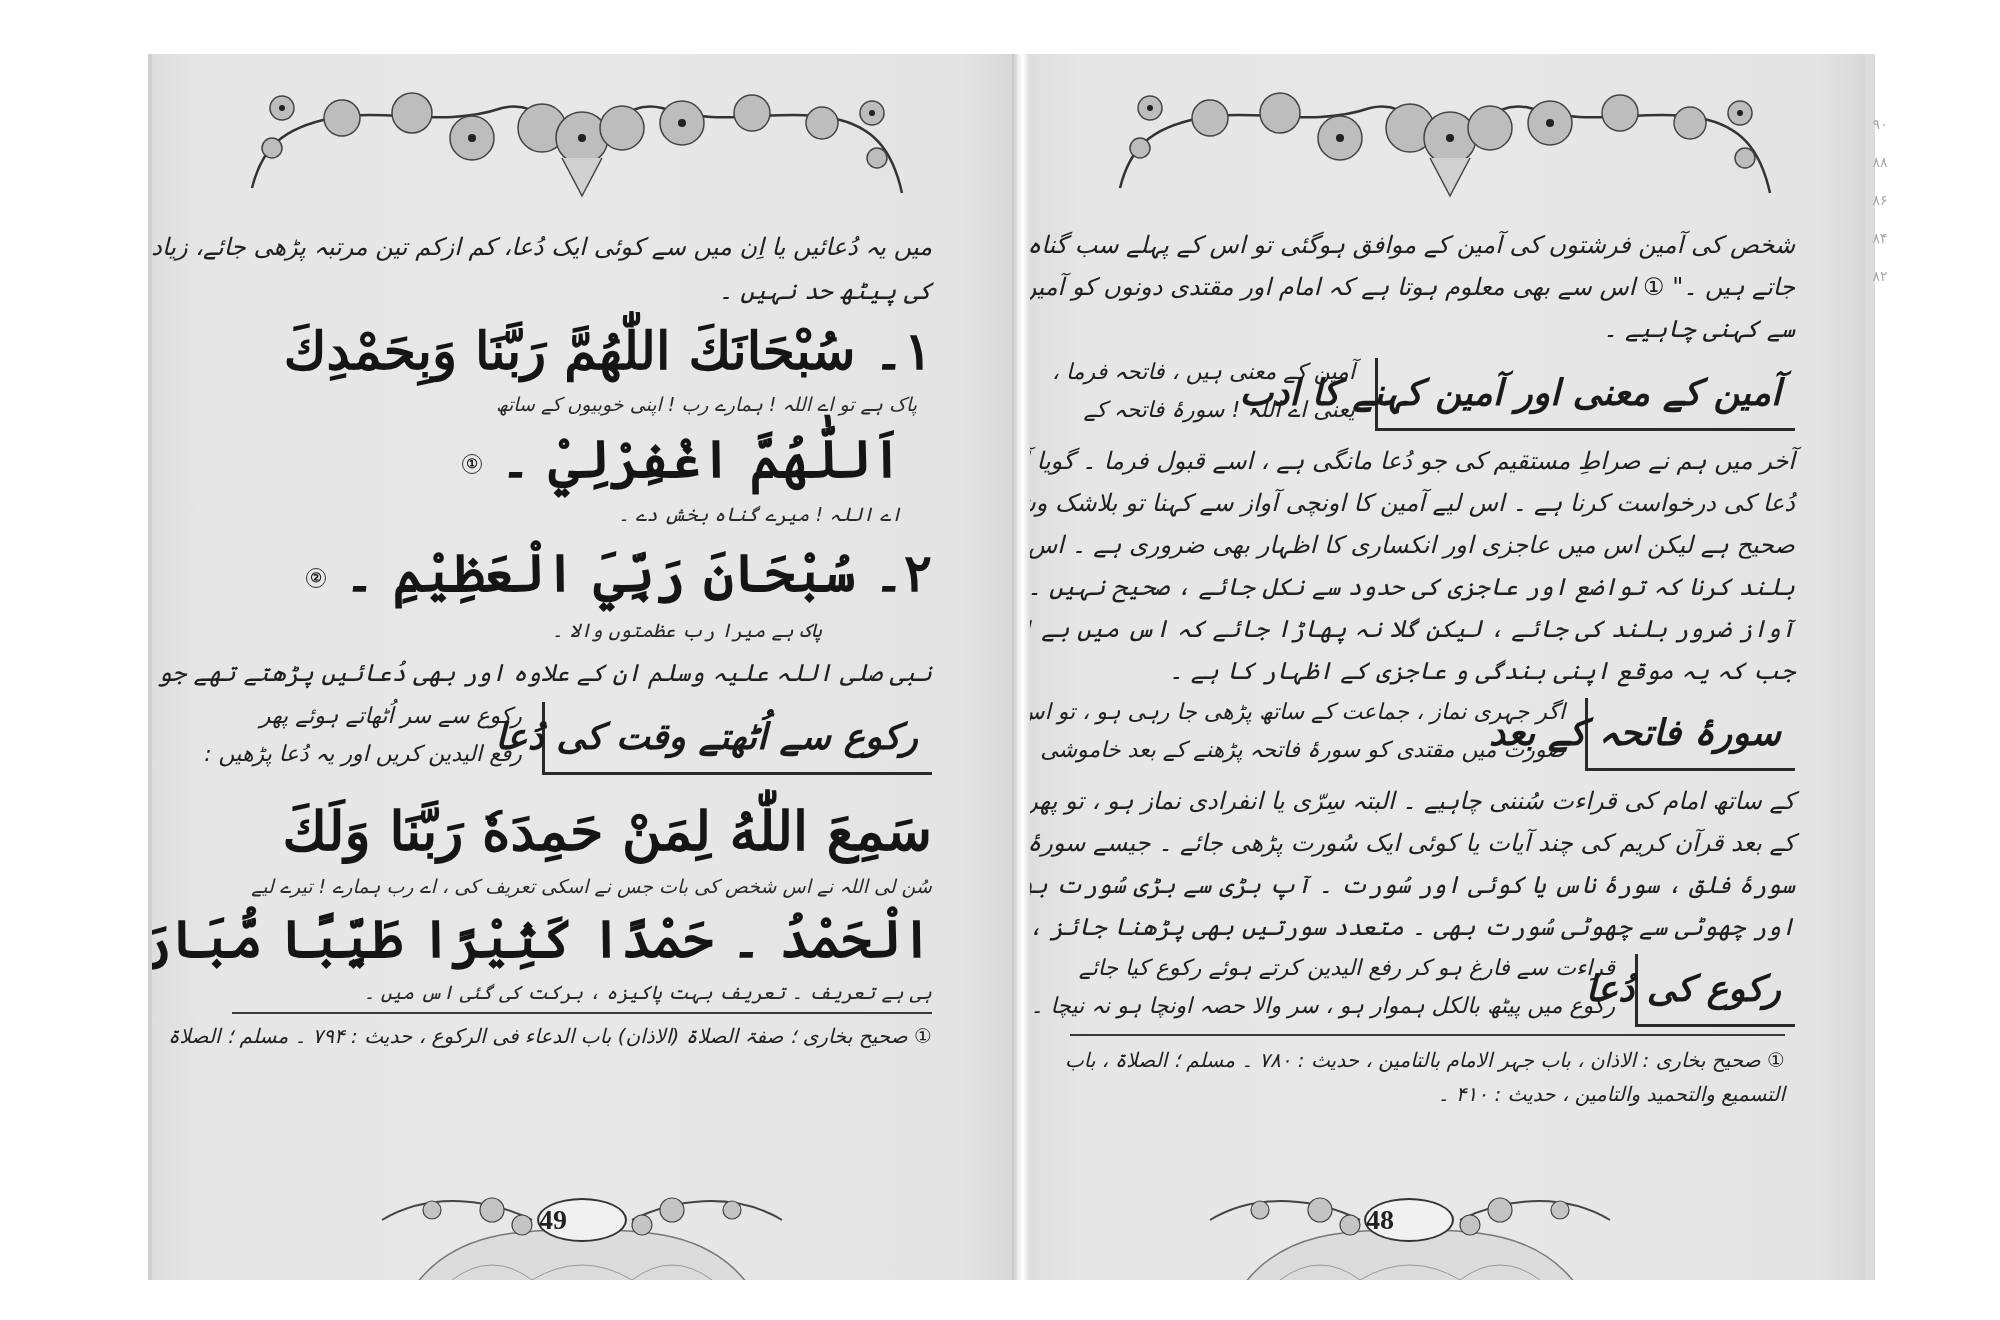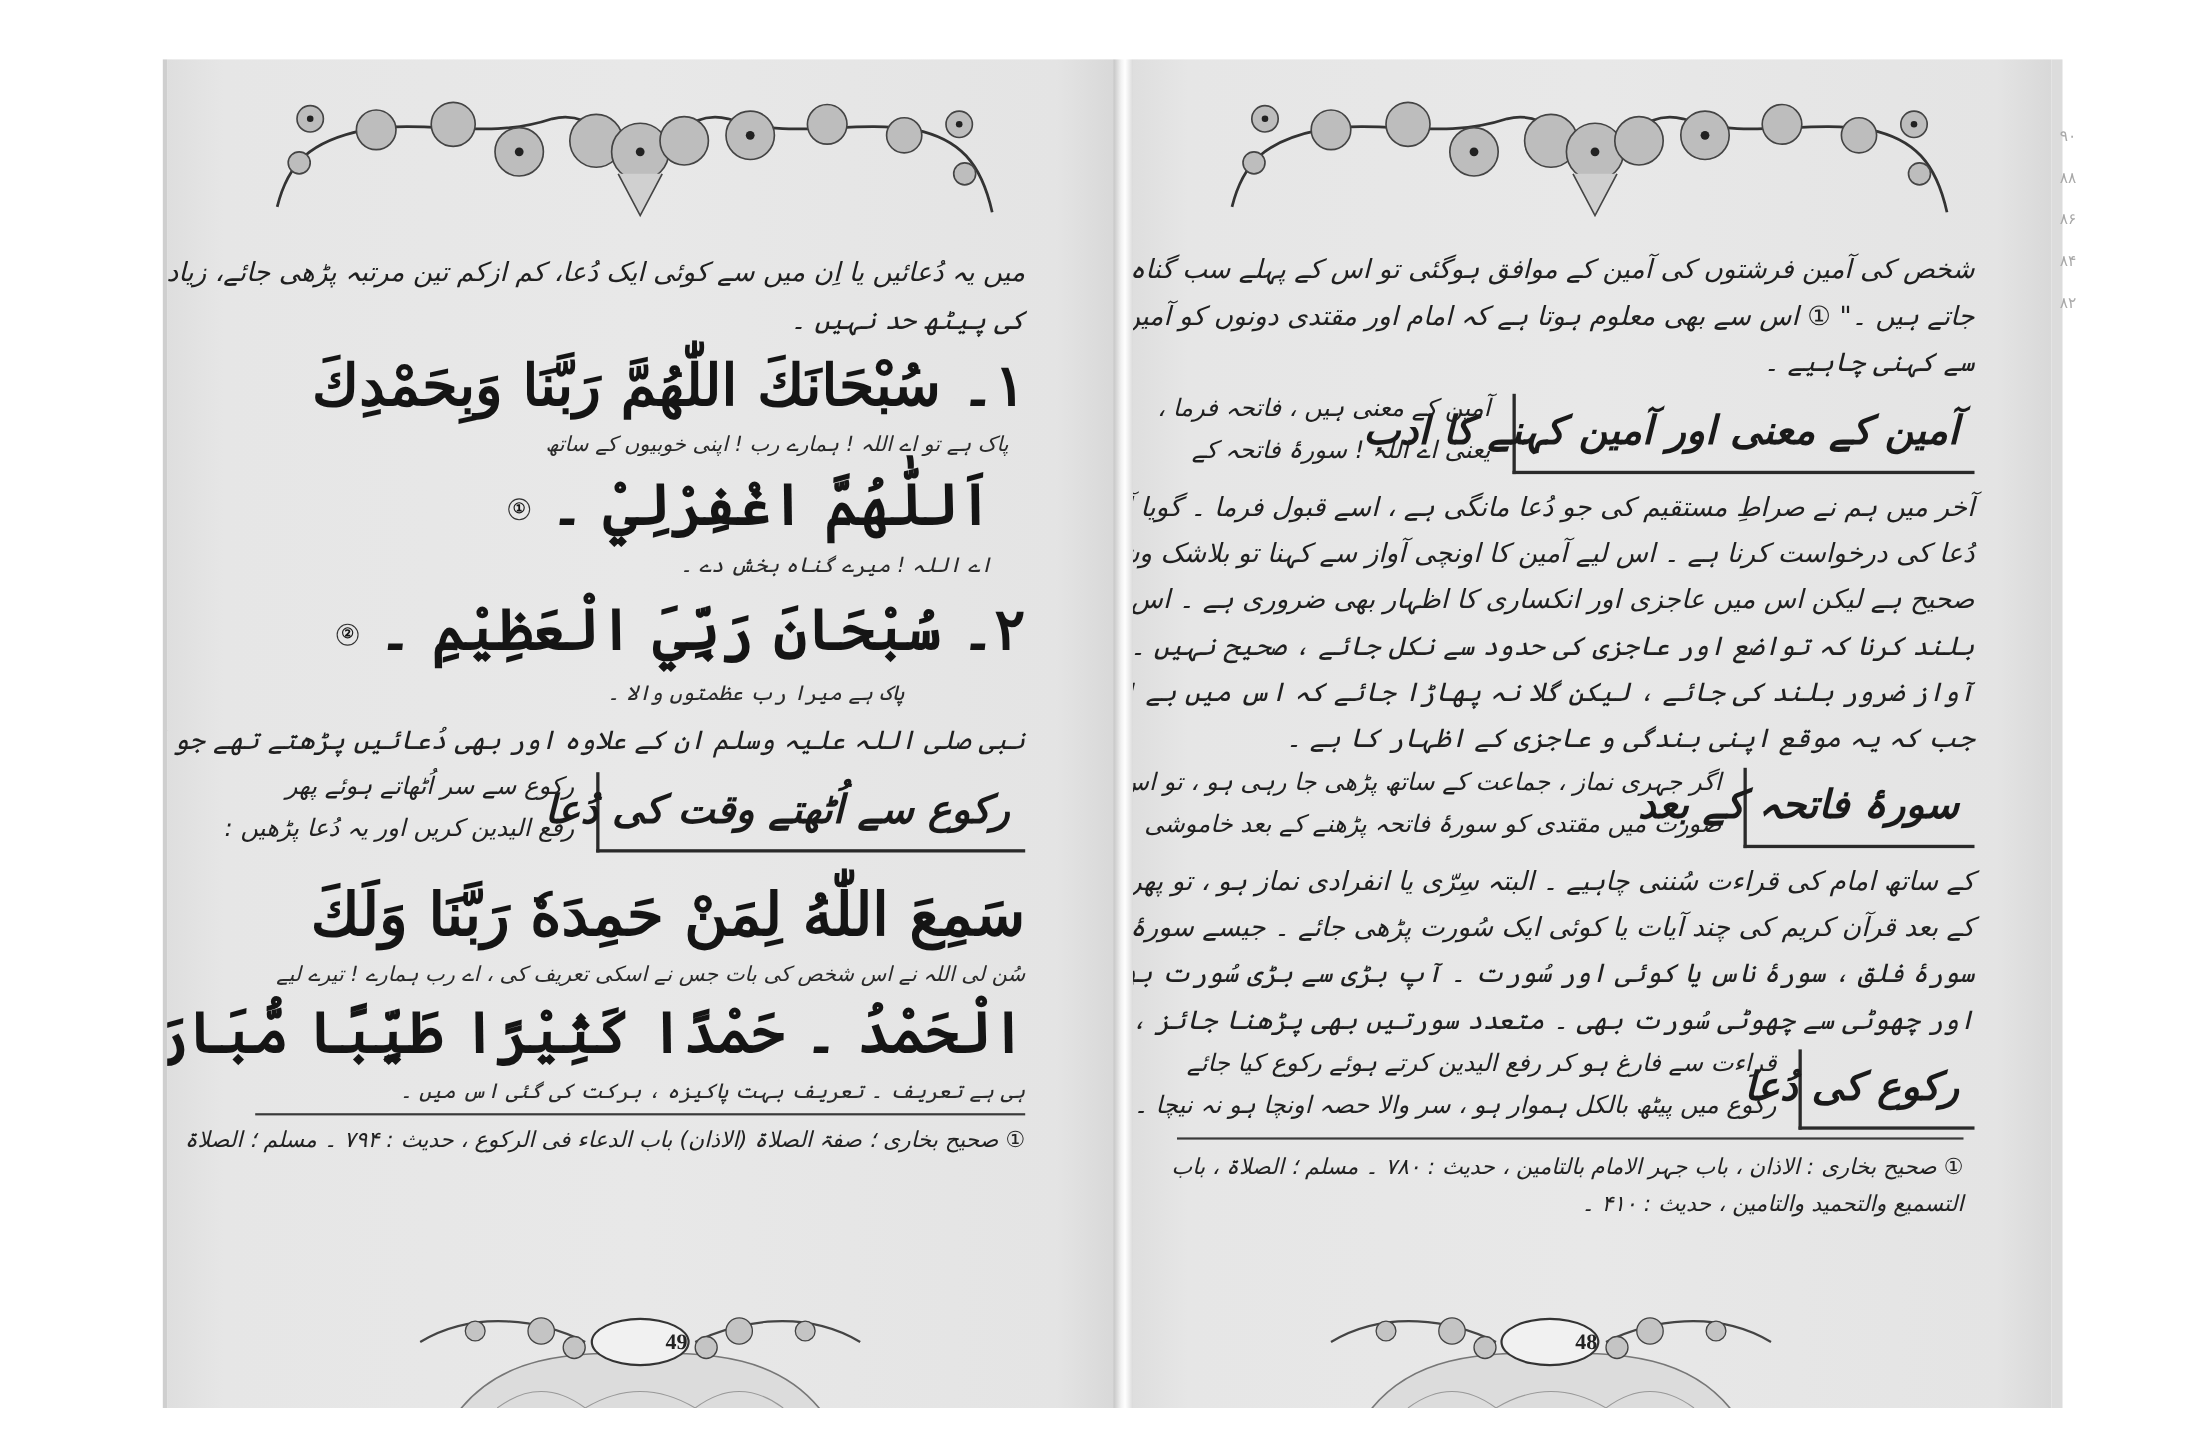--- a/index.html
+++ b/index.html
@@ -23,21 +23,21 @@
     
     .ornament-top { position: absolute; top: 14px; height: 130px; }
     .page.left .ornament-top { left: 70px; width: 700px; }
     .page.right .ornament-top { left: 60px; width: 700px; }
     .ornament-bottom { position: absolute; bottom: -10px; width: 420px; height: 120px; }
     .page.left .ornament-bottom { left: 220px; }
     .page.right .ornament-bottom { left: 170px; }
     .page-number {
       position: absolute; bottom: 38px; width: 90px; height: 44px; border: 2px solid #333;
       border-radius: 50%; background: #f1f1f1; font-family: "Liberation Serif", serif;
-      font-weight: bold; font-size: 20px; text-align: right; line-height: 40px; color: #222;
+      font-weight: bold; font-size: 28px; text-align: left; line-height: 40px; color: #222;
     }
     .page.left .page-number { left: 385px; }
     .page.right .page-number { left: 334px; }
 
     
     .urdu {
       direction: rtl; text-align: right; font-family: "DejaVu Sans", sans-serif;
       font-style: italic; color: #202020; position: absolute;
     }
     .body-line { font-size: 24px; line-height: 46px; }

